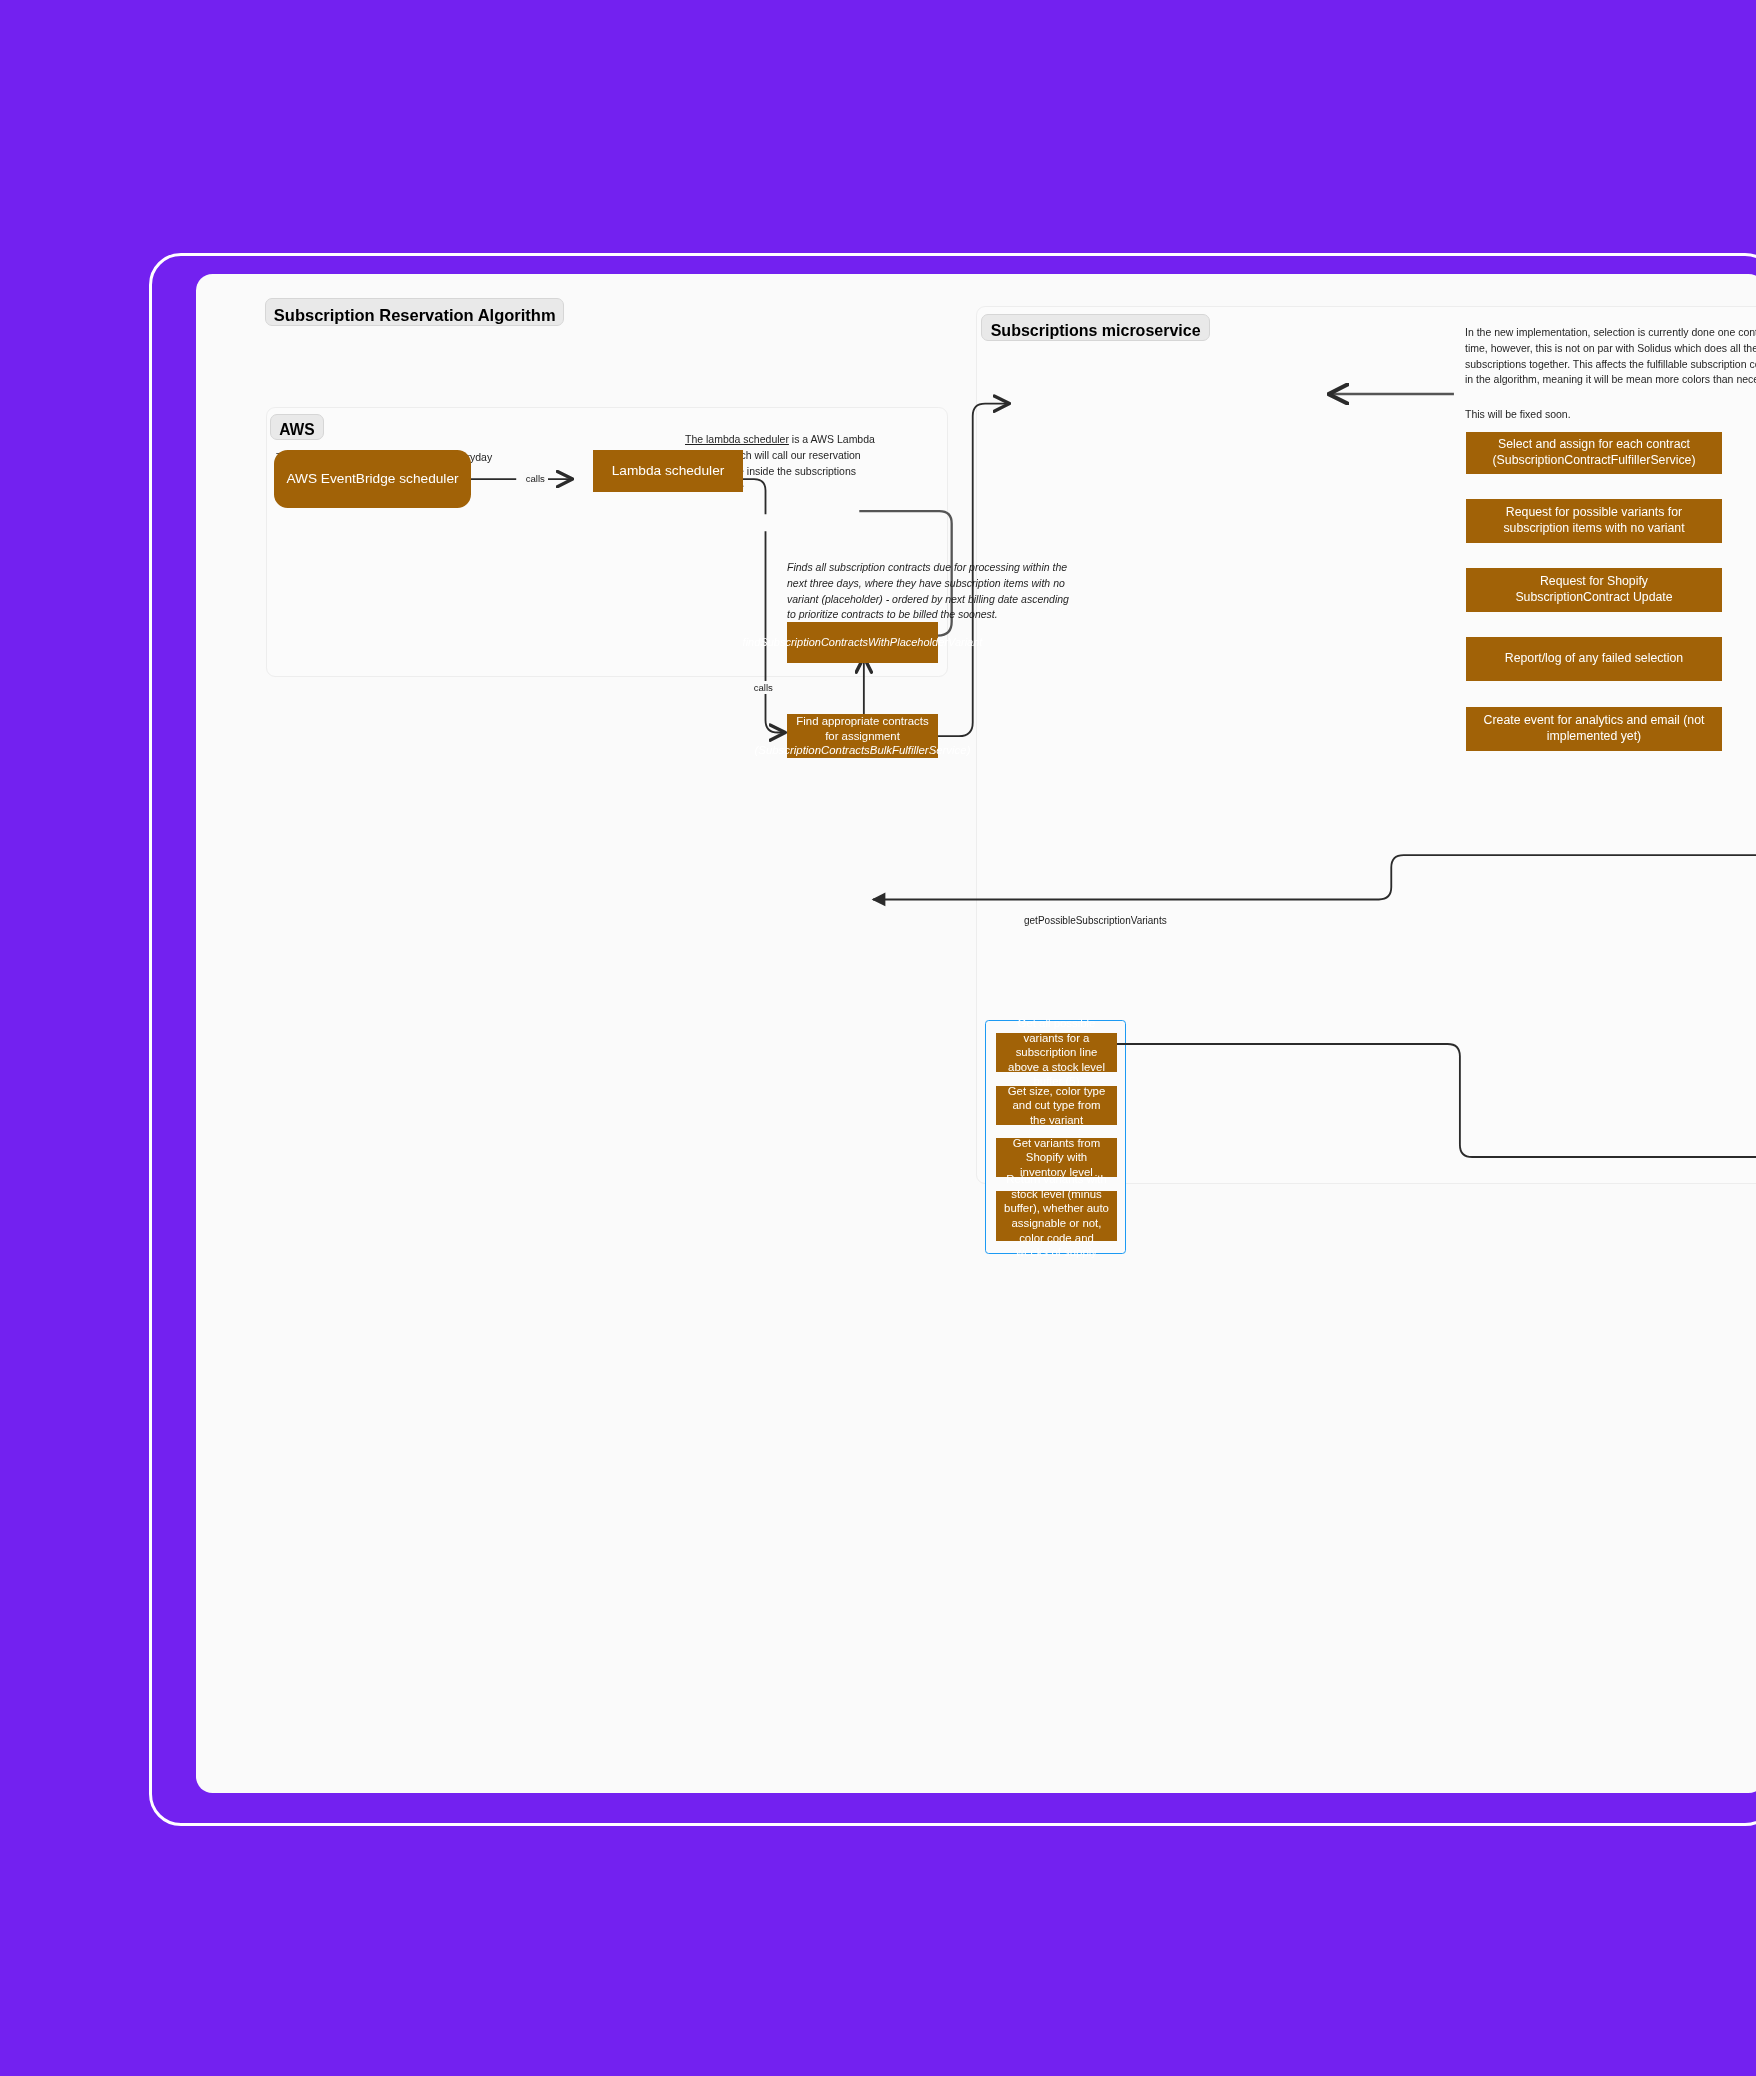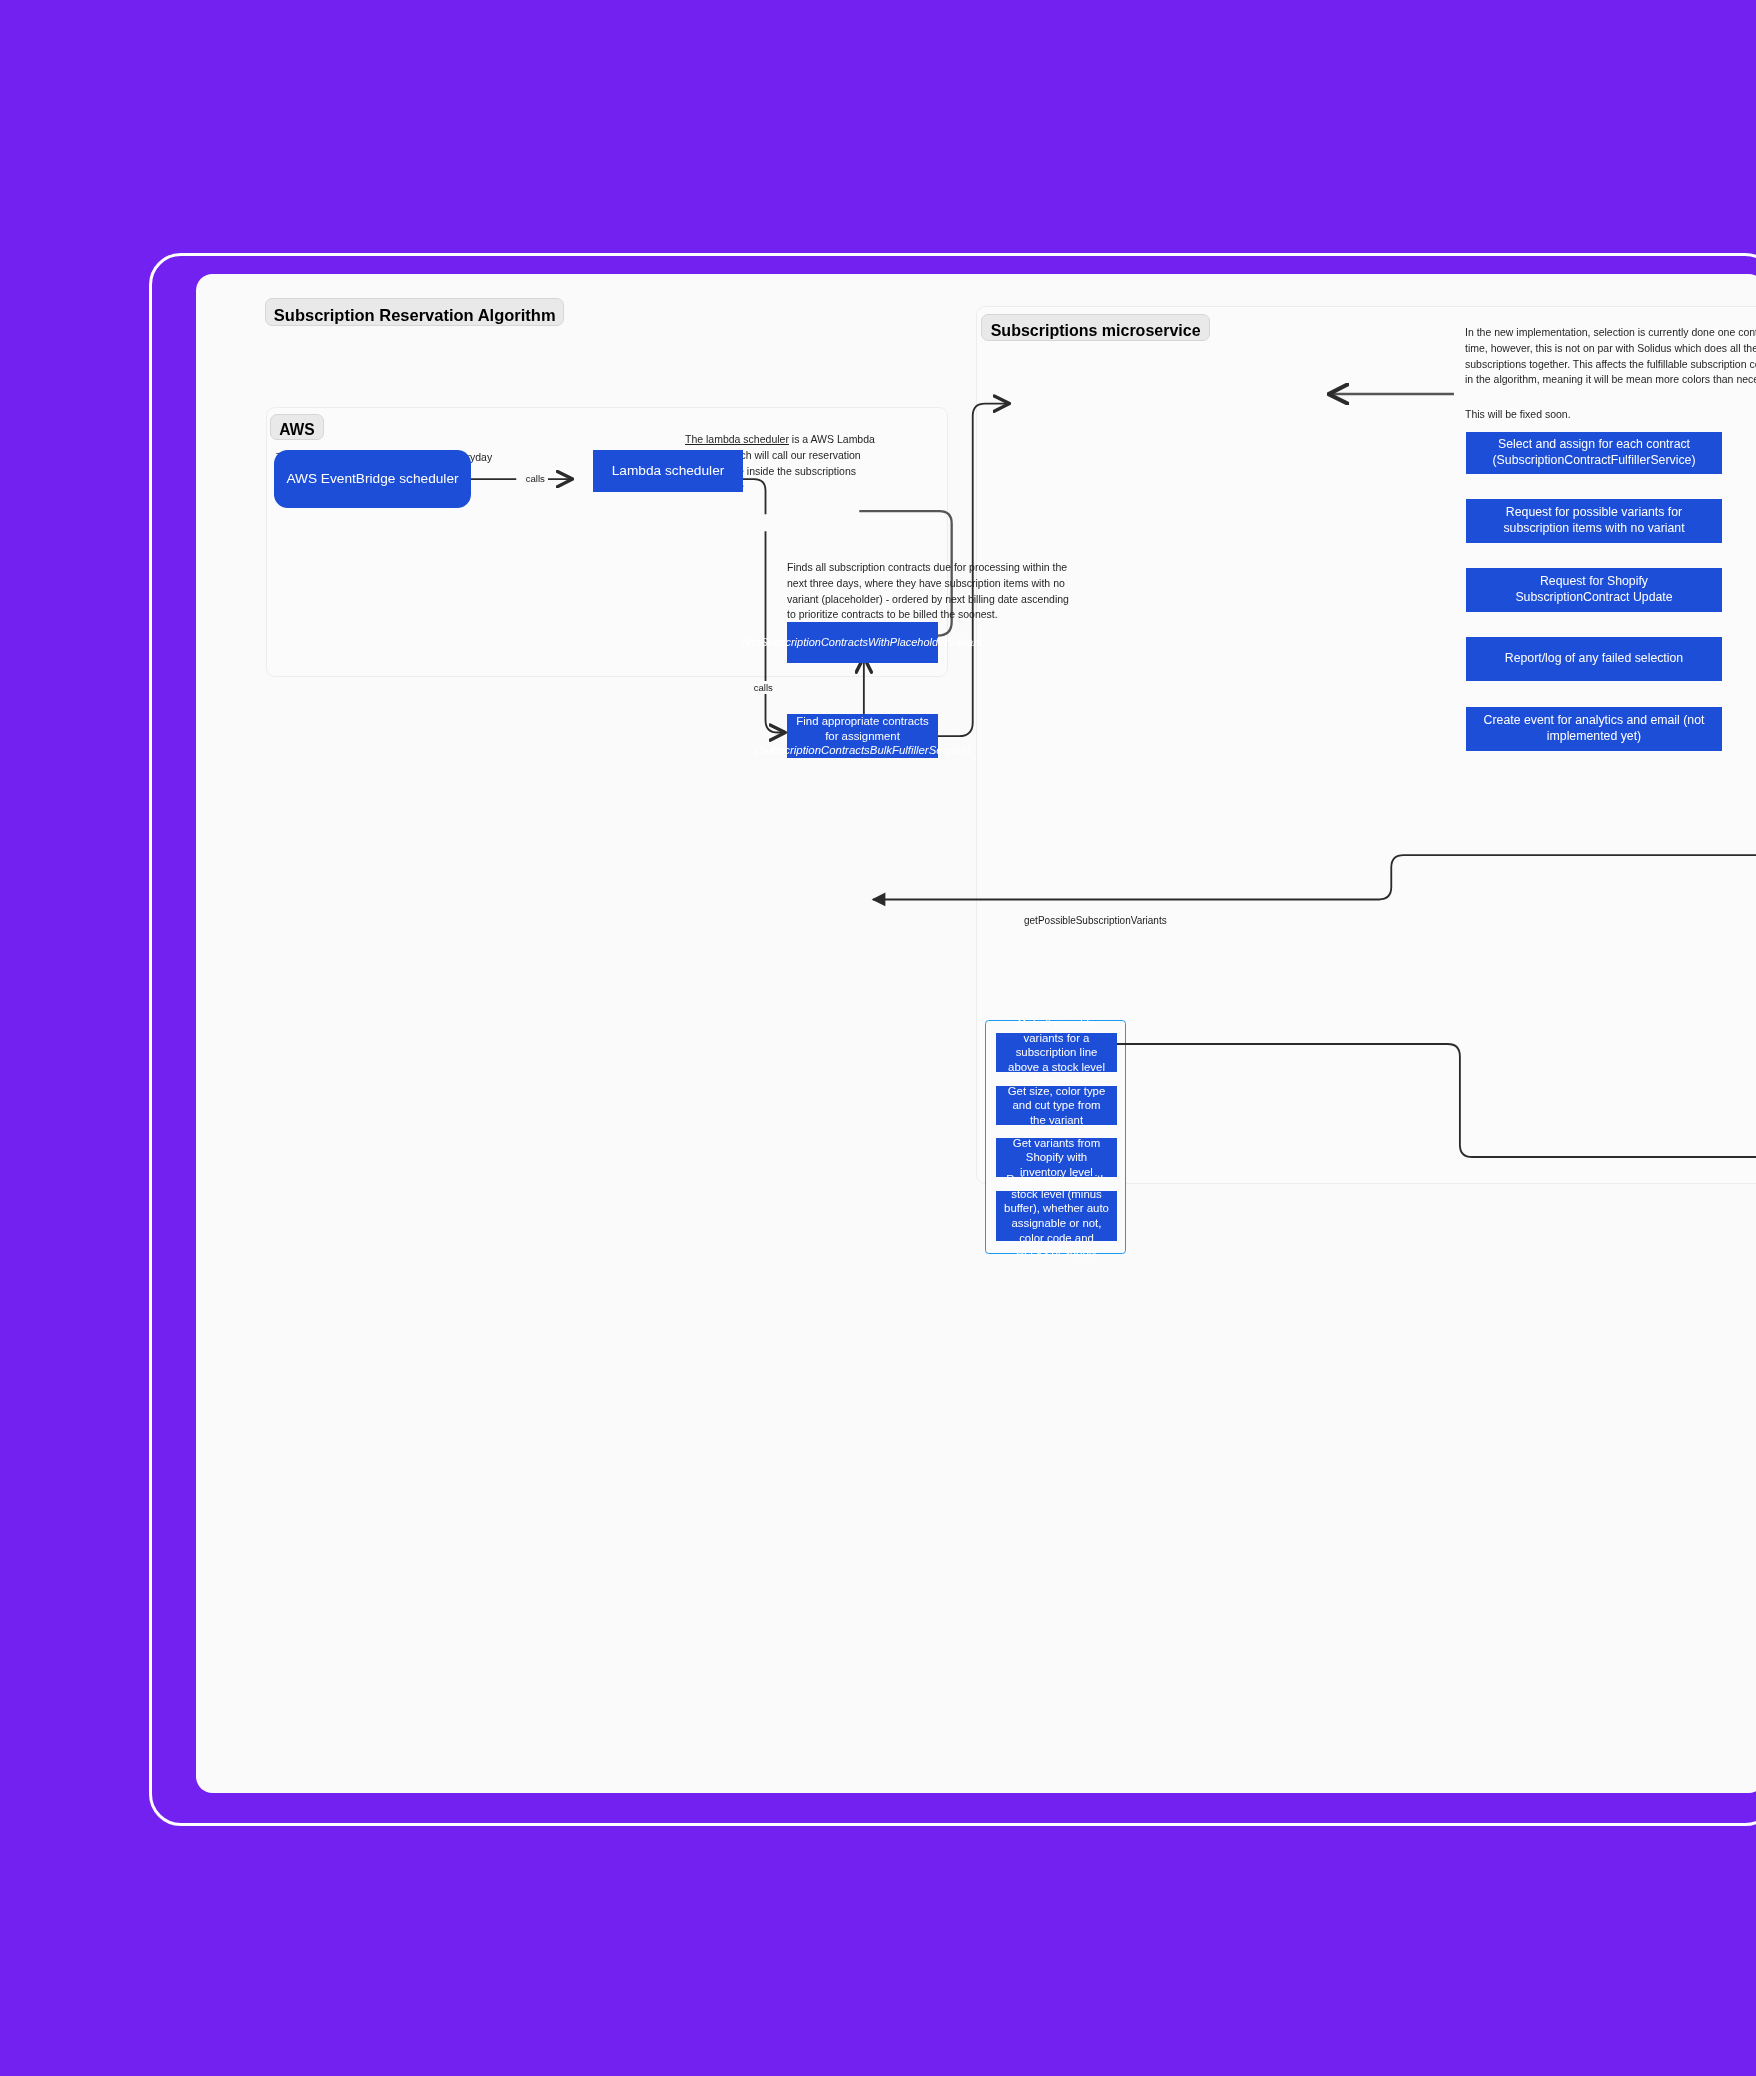--- a/index.html
+++ b/index.html
@@ -56,21 +56,21 @@
     border: 0.9px solid #ededed;
     border-radius: 9.1px;
     z-index: 1;
   }
   #aws-panel { left: 70px; top: 133px; width: 682px; height: 270px; }
   #ms-panel  { left: 780px; top: 32px; width: 790px; height: 878px; }
 
   
   .node {
     position: absolute;
-    background: #1d4ed8;
+    background: #a16207;
     color: #ffffff;
     display: flex;
     align-items: center;
     justify-content: center;
     text-align: center;
     line-height: 1.28;
     font-size: 13.7px;
     padding: 3.7px 7.3px;
     z-index: 5;
   }
@@ -217,21 +217,21 @@
 
     <div class="node" style="left:397px; top:176px; width:150px; height:42px;">
       <span>Lambda scheduler</span>
     </div>
 
     <div class="edge-label" style="left:327px; top:198px;">calls</div>
 
     <div class="edge-label" style="left:555px; top:407px;">calls</div>
 
 
-    <div class="annot" style="left:591px; top:286px; width:293px;">Finds all subscription contracts due for processing within the next three days, where they have subscription items with no variant (placeholder) - ordered by next billing date ascending to prioritize contracts to be billed the soonest.</div>
+    <div class="annot" style="left:591px; top:286px; width:293px;font-style:italic;">Finds all subscription contracts due for processing within the next three days, where they have subscription items with no variant (placeholder) - ordered by next billing date ascending to prioritize contracts to be billed the soonest.</div>
 
     <div class="node italic" style="left:591px; top:348px; width:151px; height:41px; font-size:11px;">
       <span>findSubscriptionContractsWithPlaceholderVariant</span>
     </div>
 
     <div class="node" style="left:591px; top:440px; width:151px; height:44px; font-size:11.4px; flex-direction:column;">
       <span>Find appropriate contracts for assignment</span>
       <span style="font-style:italic;">(SubscriptionContractsBulkFulfillerService)</span>
     </div>
 

